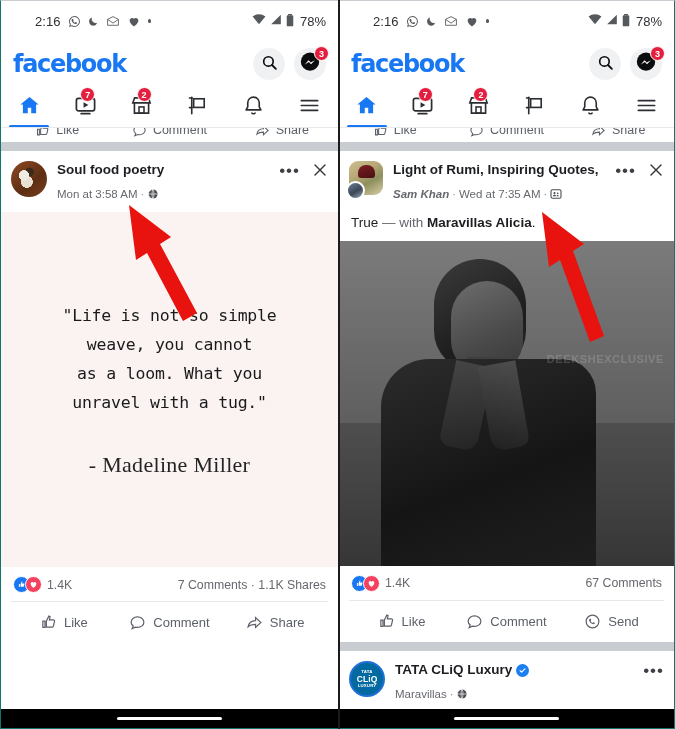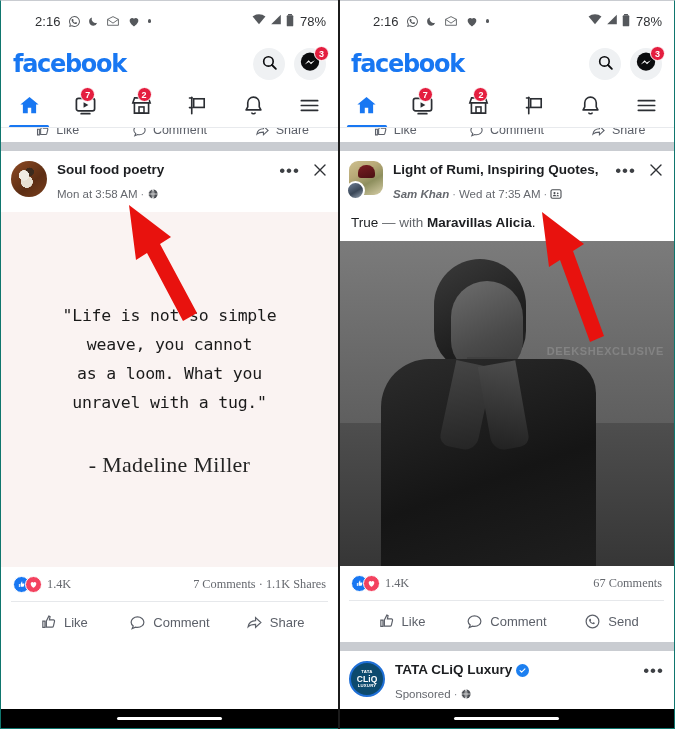--- a/index.html
+++ b/index.html
@@ -163,21 +163,21 @@
     position: absolute;
     bottom: -5px; left: -3px;
     width: 19px; height: 19px;
     border-radius: 50%;
     border: 2px solid #fff;
     background: linear-gradient(150deg, #6f7f96, #3a4757 55%, #9aa7b6);
   }
   .avatar-tata {
     width: 36px; height: 36px;
     border-radius: 50%;
-    background: #0c4a6e;
+    background: #0369a1;
     border: 2.5px solid #1f6fd6;
     display: flex; align-items: center; justify-content: center;
     flex-direction: column;
     color: #fff;
     line-height: 1;
   }
   .tata-t1 { font-size: 4.3px; font-weight: bold; letter-spacing: .2px; }
   .tata-t2 { font-size: 8.5px; font-weight: bold; letter-spacing: .1px; margin: .5px 0; }
   .tata-t3 { font-size: 4.3px; font-weight: bold; letter-spacing: .2px; }
 
@@ -287,21 +287,21 @@
     transform: rotate(-10deg);
     border-radius: 0 0 10px 14px;
   }
   .ph-neck {
     position: absolute; left: 128px; top: 116px;
     width: 40px; height: 30px;
     background: #3f3f3f;
   }
   .ph-watermark {
     position: absolute;
-    right: 10px; top: 104px;
+    right: 10px; top: 112px;
     font-size: 11px;
     font-weight: bold;
     letter-spacing: .6px;
     color: rgba(255,255,255,.17);
     font-family: "Liberation Sans", sans-serif;
   }
   .ph-overlay {
     position: absolute;
     left: 0; right: 0; top: 186px;
     text-align: center;
@@ -314,21 +314,20 @@
     text-shadow: 0 1px 2px rgba(0,0,0,.65);
     font-family: "Liberation Sans", sans-serif;
   }
 
   
   .engage {
     display: flex; align-items: center;
     padding: 9px 12px 8px 12px;
     font-size: 12.3px;
     color: #65686e;
-    font-family: Liberation Serif, serif;
   }
   .reacts { display: flex; align-items: center; gap: 5px; }
   .react-icons { display: flex; align-items: center; }
   .react-like, .react-love {
     width: 17px; height: 17px; border-radius: 50%;
     display: flex; align-items: center; justify-content: center;
     border: 1.5px solid #fff;
   }
   .react-like { background: #1877f2; }
   .react-love { background: #f3425f; margin-left: -5px; }
@@ -873,21 +872,21 @@
         <div class="post-meta">
           <div class="post-title">
             <span>TATA CLiQ Luxury</span>
             <span class="verified">
               <svg width="9" height="9" viewBox="0 0 24 24">
                   <path d="M5.5 12.3l4.2 4.2 8.8-8.8" fill="none" stroke="#fff" stroke-width="3" stroke-linecap="round" stroke-linejoin="round"></path>
                 </svg>
             </span>
           </div>
           <div class="post-sub">
-            <span>Sponsored</span>
+            <span>Maravillas</span>
             <span class="sep-dot">·</span>
             <span>
               <svg width="12" height="12" viewBox="0 0 24 24">
                   <circle cx="12" cy="12" r="9.2" fill="#4a4d52"></circle>
                   <path d="M12 2.8a9.2 9.2 0 000 18.4M2.8 12h18.4M12 2.8c2.6 2.6 2.6 15.8 0 18.4M12 2.8c-2.6 2.6-2.6 15.8 0 18.4" fill="none" stroke="#fff" stroke-width="1.3"></path>
                 </svg>
             </span>
           </div>
         </div>
         <div class="post-actions">

